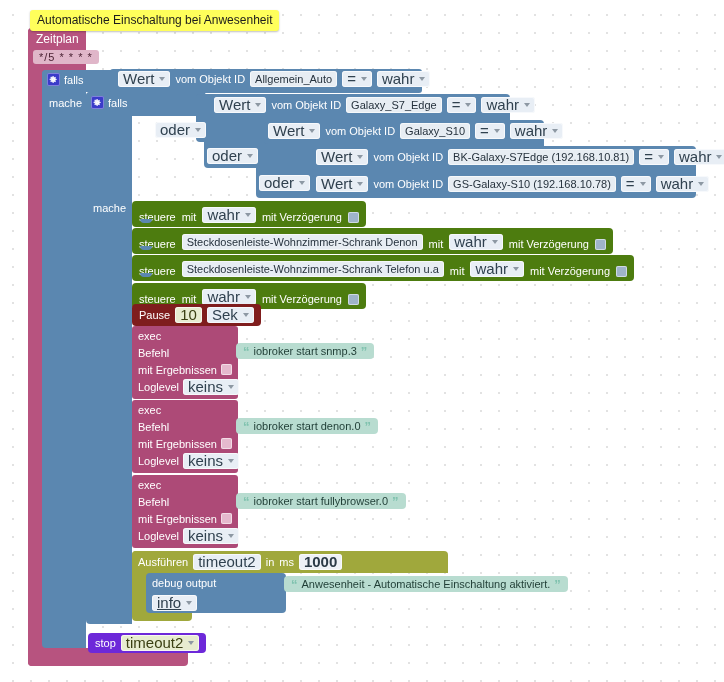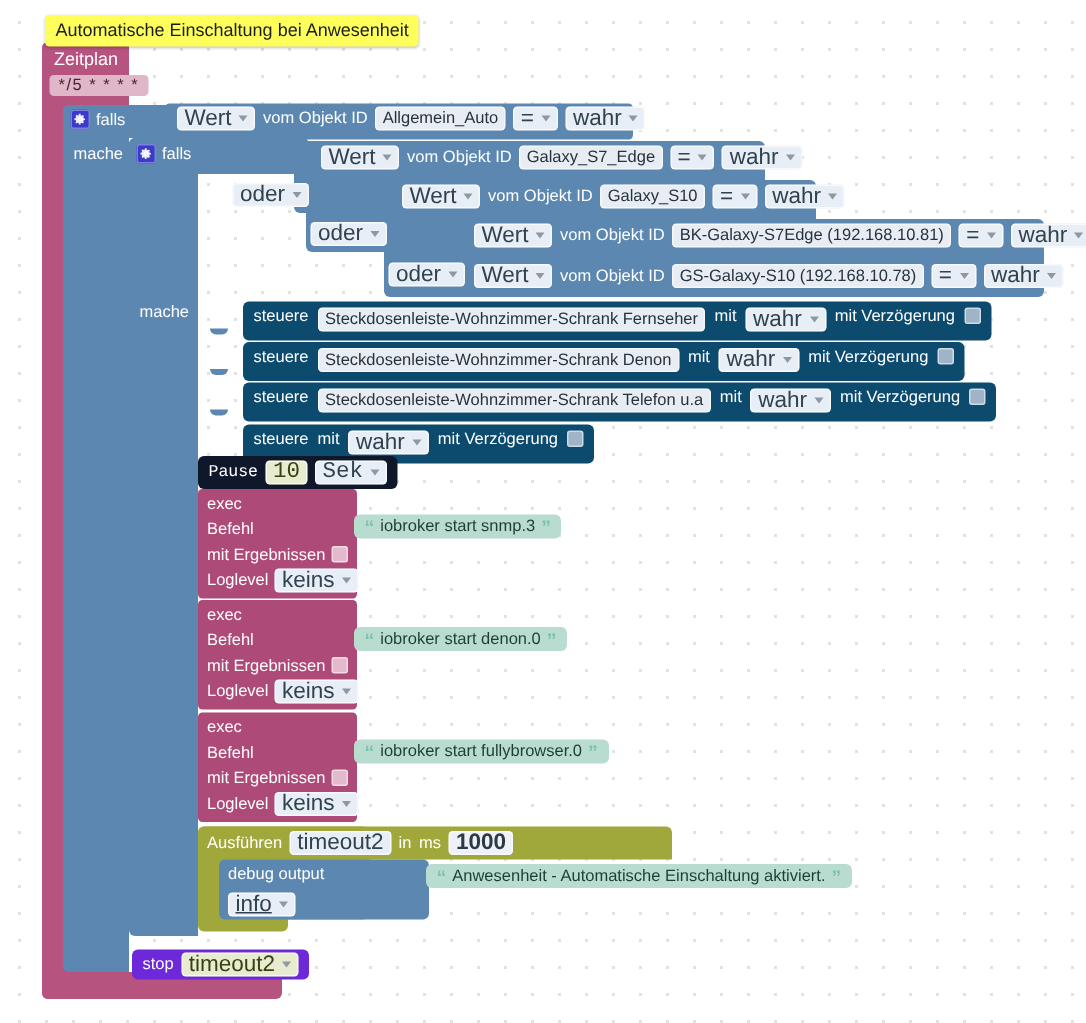--- a/index.html
+++ b/index.html
@@ -98,29 +98,29 @@
   #f2-gear{left:91px;top:96px;}
   #f2-falls{left:108px;top:97px;}
   #f2-mache{left:93px;top:202px;}
   .orbg{position:absolute;background:#5b87b0;border-radius:4px;}
 
   .condrow{position:absolute;display:flex;align-items:center;gap:5px;}
   .orchip{position:absolute;}
 
   
   .steuere{
-    position:absolute;display:flex;align-items:flex-start;gap:6px;
-    background:#0c4a6e;border-radius:4px;padding:4px 7px;height:18px;margin-left:30px;
+    position:absolute;display:flex;align-items:flex-end;gap:6px;
+    background:#4d7c0f;border-radius:4px;padding:4px 7px;height:18px;
   }
 
   
   #pause{
     left:132px;top:304px;
-    background:#0f172a;border-radius:4px;padding:3px 7px;
-    display:flex;align-items:center;gap:5px;font-family:Liberation Mono, monospace;
+    background:#7f1d1d;border-radius:4px;padding:3px 7px;
+    display:flex;align-items:center;gap:5px;
   }
   #pause .num{background:#e7ecd0;color:#3a3f12;}
 
   
   .exec{
     position:absolute;width:106px;
     background:#ad4a77;border-radius:3px;
     padding:3px 0 4px 0;
   }
   .exec .row{display:flex;align-items:center;gap:4px;padding:1px 6px;height:15px;}
@@ -303,21 +303,20 @@
       <i class="caret"></i>
     </span>
   <span class="chip">
       <span>wahr</span>
       <i class="caret"></i>
     </span>
 </div>
 
 <div class="steuere" style="left:132px;top:201px;">
   <span class="lbl">steuere</span>
-  <span class="txtfield">Steckdosenleiste-Wohnzimmer-Schrank Fernseher</span>
   <span class="lbl">mit</span>
   <span class="chip">
       <span>wahr</span>
       <i class="caret"></i>
     </span>
   <span class="lbl">mit Verzögerung</span>
   <span class="cb"></span>
 </div>
 <div class="notch" style="left:140px;top:219px;"></div>
 

